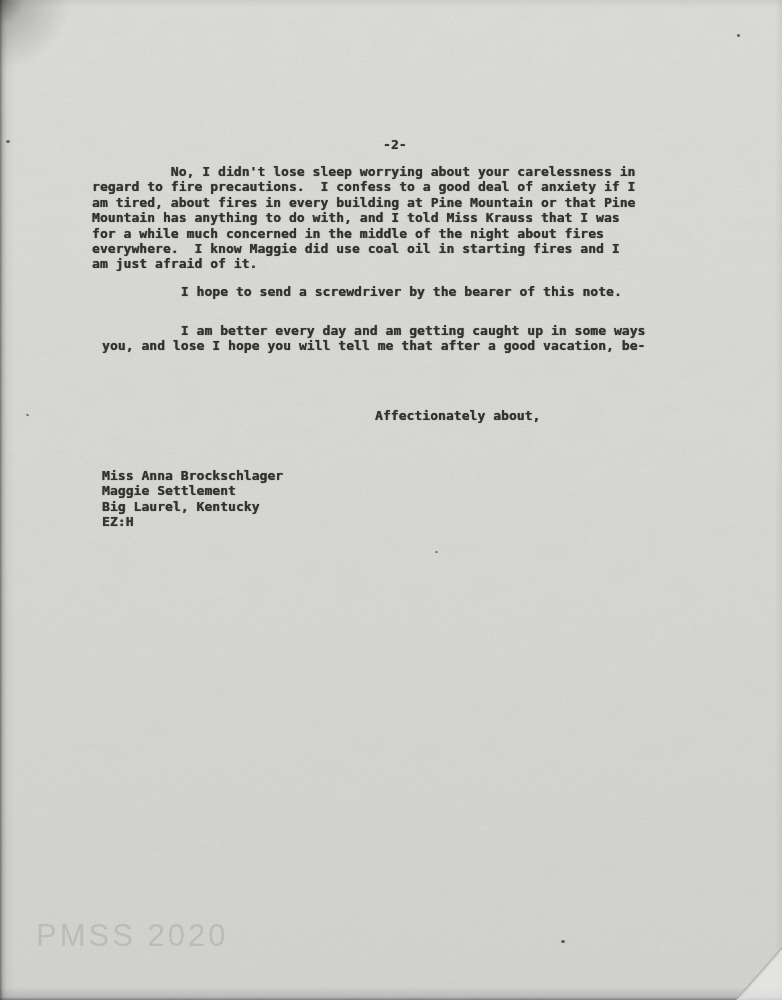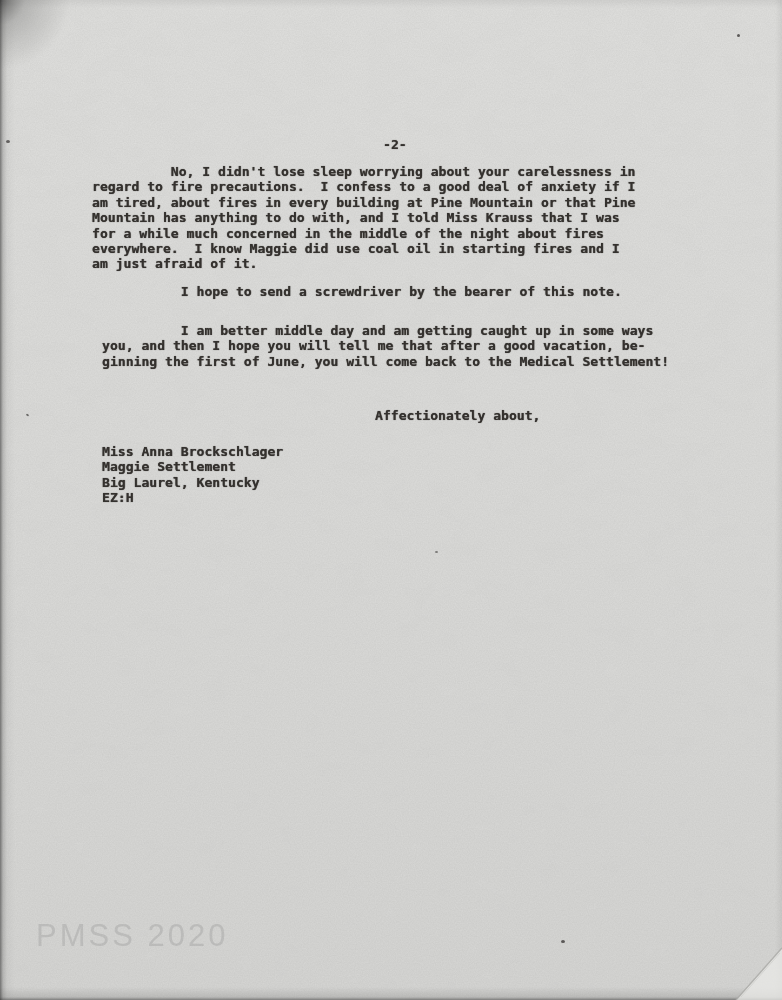--- a/index.html
+++ b/index.html
@@ -35,21 +35,21 @@
     font-weight: bold;
     letter-spacing: 0.05px;
     white-space: pre;
     text-shadow: 0 0 1px rgba(52,49,46,0.75), 0.4px 0.4px 0.6px rgba(52,49,46,0.35);
   }
   .page-number   { left: 383px; top: 137px; }
   .paragraph-1   { left: 92px; top: 164px; }
   .paragraph-2   { left: 102px; top: 284px; }
   .paragraph-3   { left: 102px; top: 323px; }
   .closing       { left: 375px; top: 408px; }
-  .signature     { left: 102px; top: 444px; }
+  .signature     { left: 102px; top: 468px; }
   .watermark {
     position: absolute;
     left: 36px; top: 918px;
     font-family: "Liberation Sans", sans-serif;
     font-size: 31px;
     letter-spacing: 3px;
     color: rgba(140,140,138,0.30);
     white-space: pre;
   }
   .speck {
@@ -87,21 +87,21 @@
     <rect width="100%" height="100%" filter="url(#fiberNoise)"></rect>
     <rect width="100%" height="100%" filter="url(#paperNoise)"></rect>
   </svg>
 
   <div class="typewriter page-number">-2-</div>
 
   <div class="typewriter paragraph-1"><div>          No, I didn't lose sleep worrying about your carelessness in</div><div>regard to fire precautions.  I confess to a good deal of anxiety if I</div><div>am tired, about fires in every building at Pine Mountain or that Pine</div><div>Mountain has anything to do with, and I told Miss Krauss that I was</div><div>for a while much concerned in the middle of the night about fires</div><div>everywhere.  I know Maggie did use coal oil in starting fires and I</div><div>am just afraid of it.</div></div>
 
   <div class="typewriter paragraph-2"><div>          I hope to send a screwdriver by the bearer of this note.</div></div>
 
-  <div class="typewriter paragraph-3"><div>          I am better middle day and am getting caught up in some ways</div><div>you, and then I hope you will tell me that after a good vacation, be-</div><div>ginning the first of June, you will come back to the Medical Settlement!</div></div>
+  <div class="typewriter paragraph-3"><div>          I am better every day and am getting caught up in some ways</div><div>you, and lose I hope you will tell me that after a good vacation, be-</div></div>
 
   <div class="typewriter closing">Affectionately about,</div>
 
   <div class="typewriter signature"><div>Miss Anna Brockschlager</div><div>Maggie Settlement</div><div>Big Laurel, Kentucky</div><div>EZ:H</div></div>
 
   <div class="watermark">PMSS 2020</div>
 
   <svg class="corner-fold" width="782" height="1000" aria-hidden="true">
     <polygon points="782,948 782,1000 736,1000" fill="#e9e9e7" opacity="0.75"></polygon>
     <line x1="782" y1="948" x2="736" y2="1000" stroke="#a8a8a5" stroke-width="1.4" opacity="0.8"></line>

